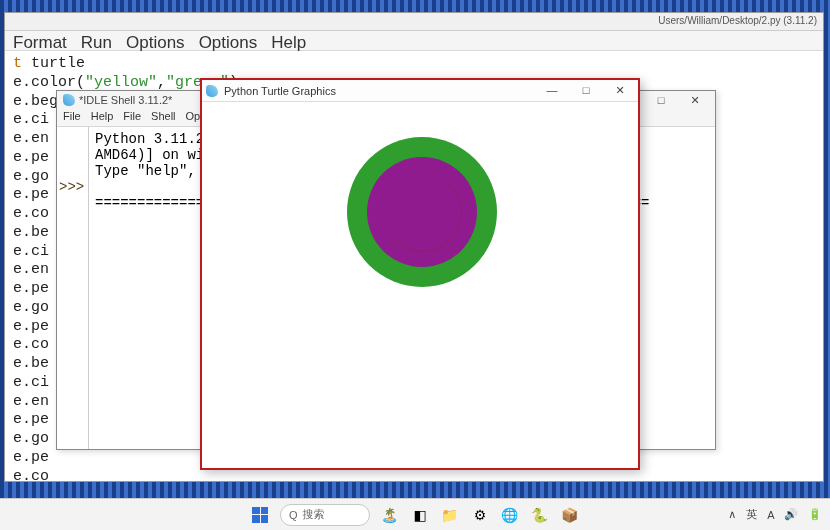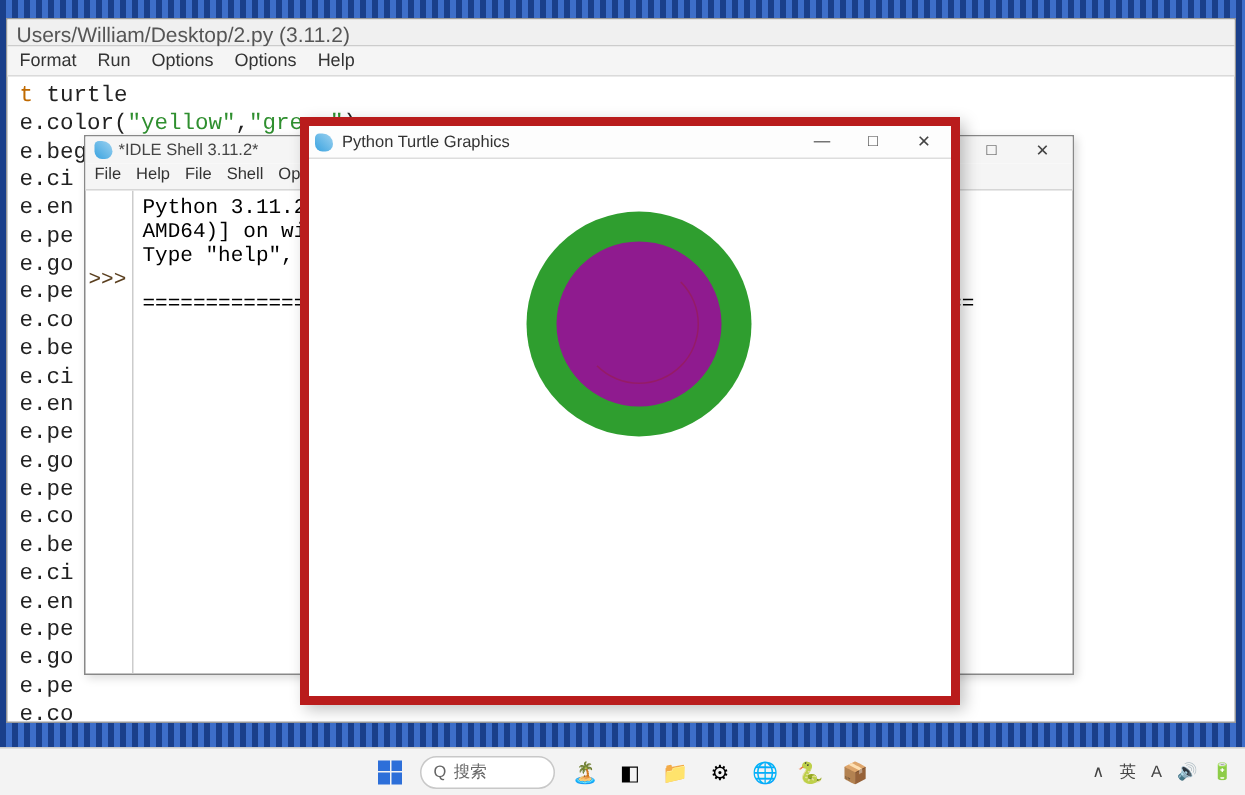--- a/index.html
+++ b/index.html
@@ -18,32 +18,33 @@
     left: 4px; top: 12px;
     width: 820px; height: 470px;
     background: #fff;
     border: 1px solid #999;
     display: flex; flex-direction: column;
   }
   .titlebar-thin {
     height: 18px;
     background: #f0f0f0;
     border-bottom: 1px solid #ccc;
-    font-size: 14px;
+    font-size: 10px;
     color: #555;
     padding: 2px 6px;
+    text-align: right;
   }
   .menubar {
     height: 20px;
     background: #f5f5f5;
     border-bottom: 1px solid #dadada;
     display: flex;
     gap: 14px;
     padding: 2px 8px;
-    font-size: 12px;
+    font-size: 17px;
     color: #333;
   }
   .menubar span { cursor: default; }
   .code-area {
     flex: 1;
     padding: 4px 8px;
     font-family: Consolas, "Courier New", monospace;
     font-size: 15px;
     color: #222;
     white-space: pre;
@@ -98,21 +99,21 @@
     flex: 1;
     padding: 4px 6px;
     white-space: pre;
   }
   
   .turtle {
     position: absolute;
     left: 200px; top: 78px;
     width: 440px; height: 392px;
     background: #4d7c0f;
-    border: 6px solid #b91c1c;
+    border: 2px solid #b91c1c;
     box-shadow: 3px 3px 10px rgba(0,0,0,.25);
     display: flex; flex-direction: column;
   }
   .turtle-title {
     height: 22px;
     background: #fdfdfd;
     border-bottom: 1px solid #ddd;
     display: flex; align-items: center; justify-content: space-between;
     padding: 0 4px;
     font-size: 11px;

